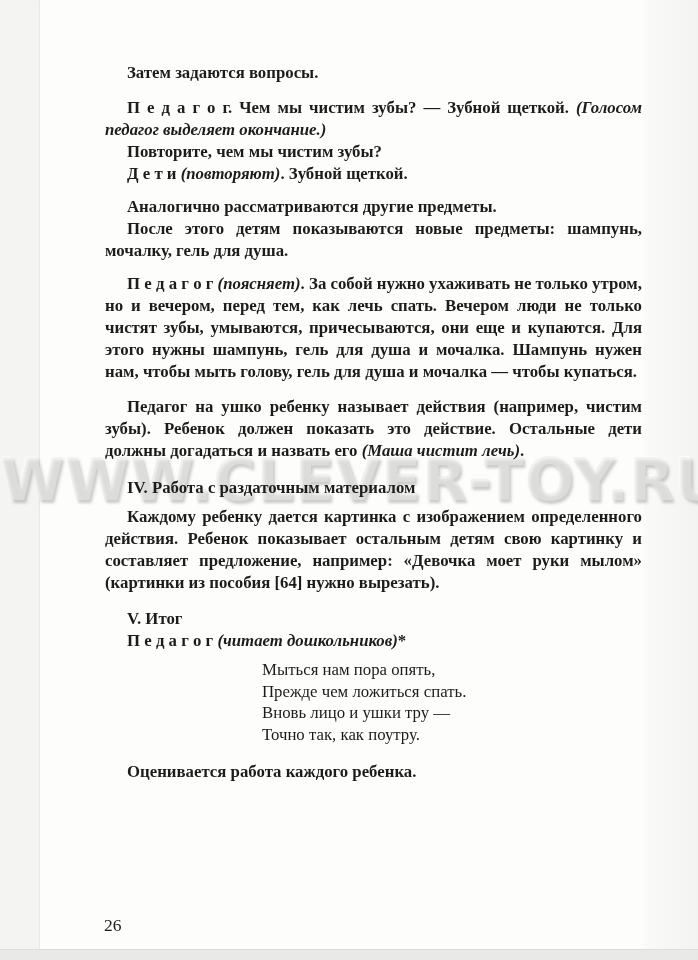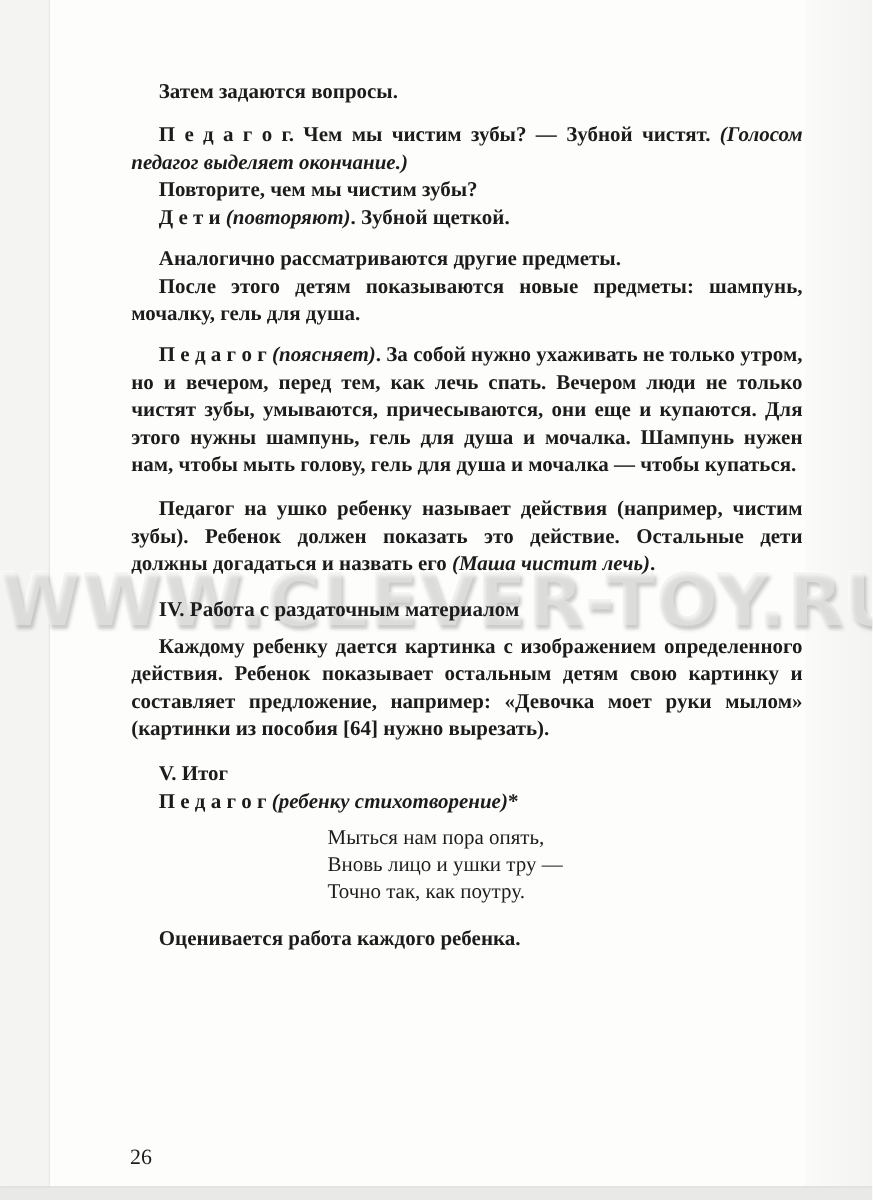--- a/index.html
+++ b/index.html
@@ -117,39 +117,40 @@
 
   <div class="edge-left"></div>
   <div class="edge-right"></div>
   <div class="edge-bottom"></div>
 
   <div class="watermark">WWW.CLEVER-TOY.RU</div>
 
   <div class="doc-body">
       <p class="para"><span>Затем задаются вопросы.</span></p>
       <div style="height: 13px;"></div>
-      <p class="para"><span>П е д а г о г. Чем мы чистим зубы? — Зубной чистят. </span><span class="it">(Голосом педагог выделяет окончание.)</span></p>
+      <p class="para"><span>П е д а г о г. Чем мы чистим зубы? — Зубной щеткой. </span><span class="it">(Голосом педагог выделяет окончание.)</span></p>
       <p class="para"><span>Повторите, чем мы чистим зубы?</span></p>
       <p class="para"><span>Д е т и </span><span class="it">(повторяют)</span><span>. Зубной щеткой.</span></p>
       <div style="height: 11px;"></div>
       <p class="para"><span>Аналогично рассматриваются другие предметы.</span></p>
       <p class="para"><span>После этого детям показываются новые предметы: шампунь, мочалку, гель для душа.</span></p>
       <div style="height: 11px;"></div>
       <p class="para"><span>П е д а г о г </span><span class="it">(поясняет)</span><span>. За собой нужно ухаживать не только утром, но и вечером, перед тем, как лечь спать. Вечером люди не только чистят зубы, умываются, причесываются, они еще и купаются. Для этого нужны шампунь, гель для душа и мочалка. Шампунь нужен нам, чтобы мыть голову, гель для душа и мочалка — чтобы купаться.</span></p>
       <div style="height: 13px;"></div>
       <p class="para"><span>Педагог на ушко ребенку называет действия (например, чистим зубы). Ребенок должен показать это действие. Остальные дети должны догадаться и назвать его </span><span class="it">(Маша чистит лечь)</span><span>.</span></p>
       <div style="height: 14px;"></div>
       <p class="heading"><span>IV. Работа с раздаточным материалом</span></p>
       <div style="height: 7px;"></div>
       <p class="para"><span>Каждому ребенку дается картинка с изображением определенного действия. Ребенок показывает остальным детям свою картинку и составляет предложение, например: «Девочка моет руки мылом» (картинки из пособия [64] нужно вырезать).</span></p>
       <div style="height: 13px;"></div>
       <p class="heading"><span>V. Итог</span></p>
-      <p class="para"><span>П е д а г о г </span><span class="it">(ребенку стихотворение)</span><span>*</span></p>
+      <p class="para"><span>П е д а г о г </span><span class="it">(читает дошкольников)</span><span>*</span></p>
       <div class="poem">
         <div class="poem-line">Мыться нам пора опять,</div>
+        <div class="poem-line">Прежде чем ложиться спать.</div>
         <div class="poem-line">Вновь лицо и ушки тру —</div>
         <div class="poem-line">Точно так, как поутру.</div>
       </div>
       <div style="height: 8px;"></div>
       <p class="para"><span>Оценивается работа каждого ребенка.</span></p>
     </div>
 
 
   <div class="page-number">26</div>
 

